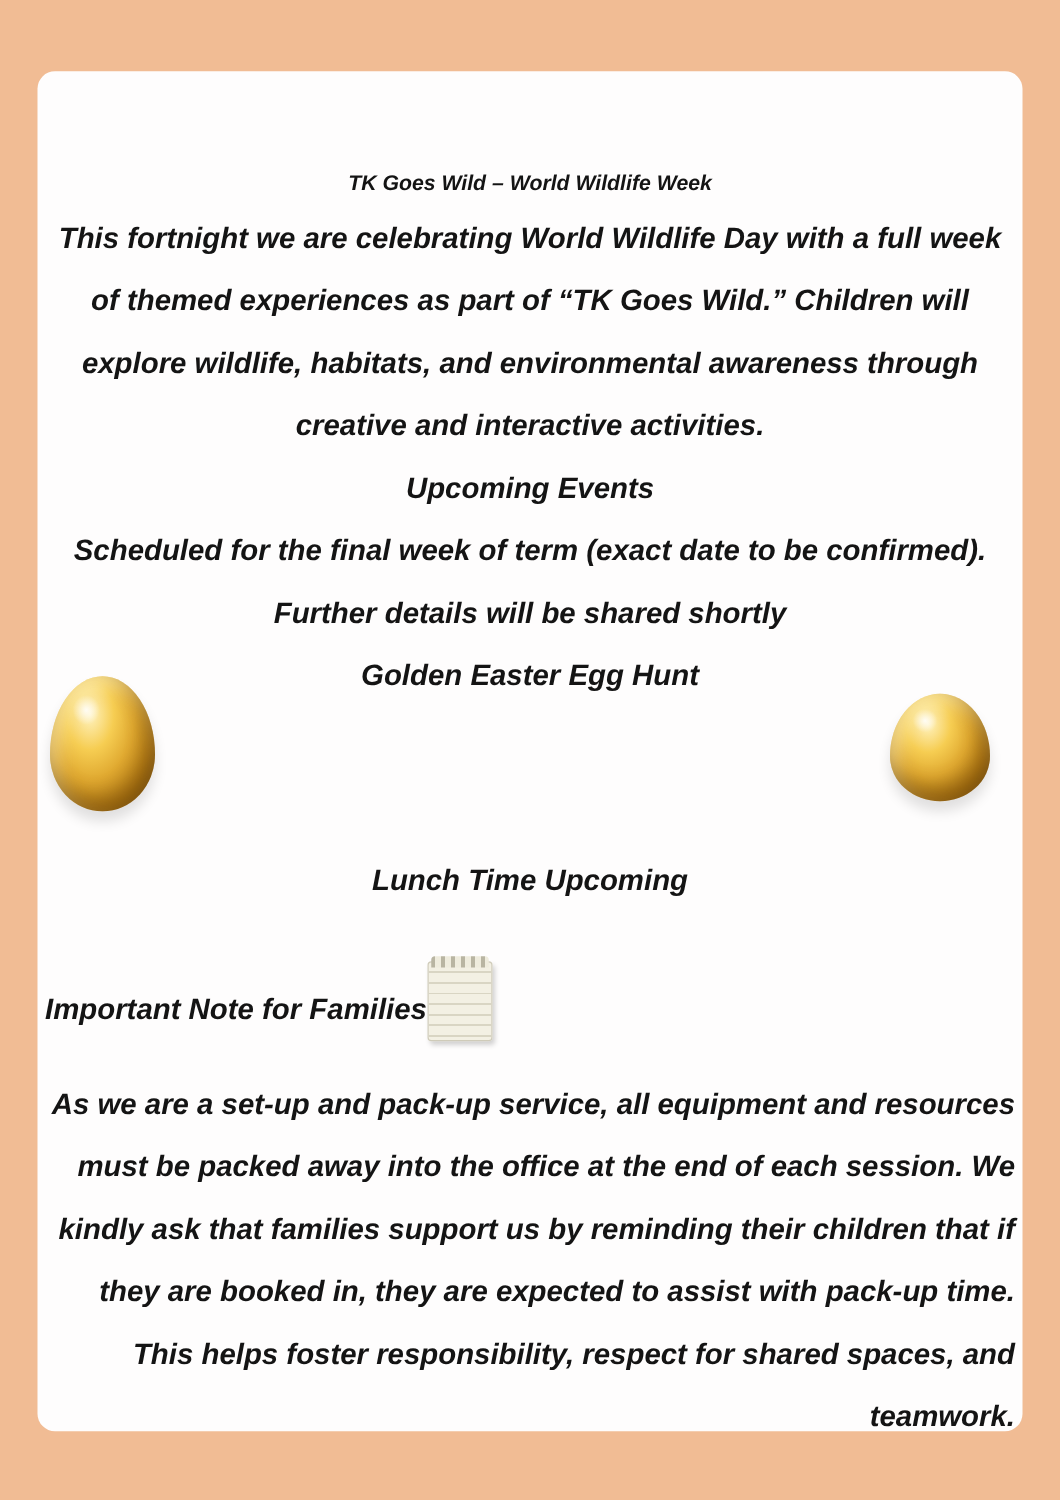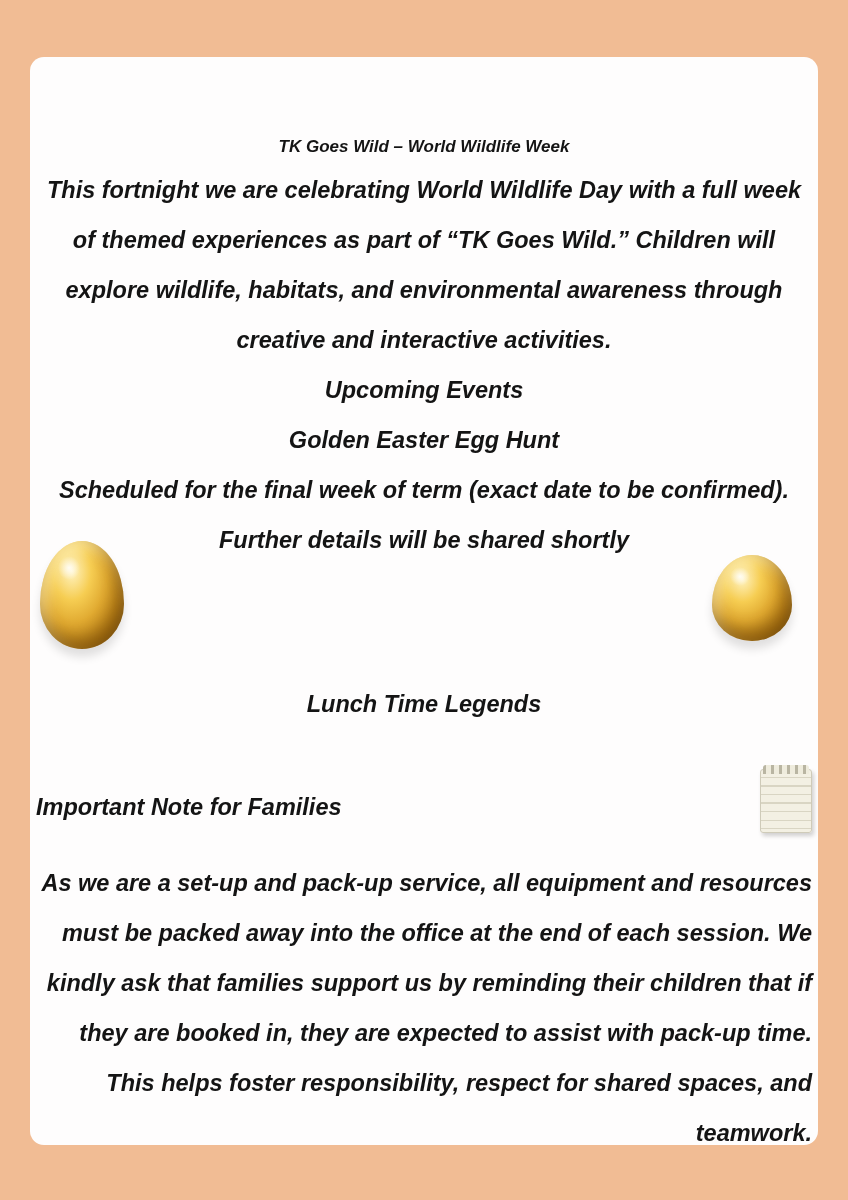--- a/index.html
+++ b/index.html
@@ -60,21 +60,21 @@
 
   .wildlife-body { margin-top: 6px; }
 
   .events-block { }
 
   .lunch-heading { margin-top: 114px; }
 
   .note-heading-row {
     margin-top: 46px;
     display: flex;
-    justify-content: space-between;
+    justify-content: flex-start;
     align-items: center;
   }
 
   .note-body { margin-top: 19px; text-align: right; }
 
   
   .egg {
     position: absolute;
     border-radius: 50% 50% 50% 50% / 58% 58% 42% 42%;
     background: radial-gradient(ellipse at 38% 28%,
@@ -132,28 +132,28 @@
 <div class="page">
   <div class="card">
     <div class="content">
 
       <div class="txt doc-title">TK Goes Wild – World Wildlife Week</div>
 
       <div class="txt body-text wildlife-body">This fortnight we are celebrating World Wildlife Day with a full week of themed experiences as part of “TK Goes Wild.” Children will explore wildlife, habitats, and environmental awareness through creative and interactive activities.</div>
 
       <div class="events-block">
         <div class="txt body-text">Upcoming Events</div>
+        <div class="txt body-text">Scheduled for the final week of term (exact date to be confirmed). Further details will be shared shortly</div>
         <div class="txt body-text">Golden Easter Egg Hunt</div>
-        <div class="txt body-text">Scheduled for the final week of term (exact date to be confirmed). Further details will be shared shortly</div>
       </div>
 
       <div class="egg egg-left"></div>
       <div class="egg egg-right"></div>
 
-      <div class="txt body-text lunch-heading">Lunch Time Legends</div>
+      <div class="txt body-text lunch-heading">Lunch Time Upcoming</div>
 
       <div class="note-heading-row">
         <span class="txt body-text">Important Note for Families</span>
         <span class="notepad"></span>
       </div>
       <div class="txt body-text note-body">As we are a set-up and pack-up service, all equipment and resources must be packed away into the office at the end of each session. We kindly ask that families support us by reminding their children that if they are booked in, they are expected to assist with pack-up time. This helps foster responsibility, respect for shared spaces, and teamwork.</div>
 
     </div>
   </div>
 </div>

